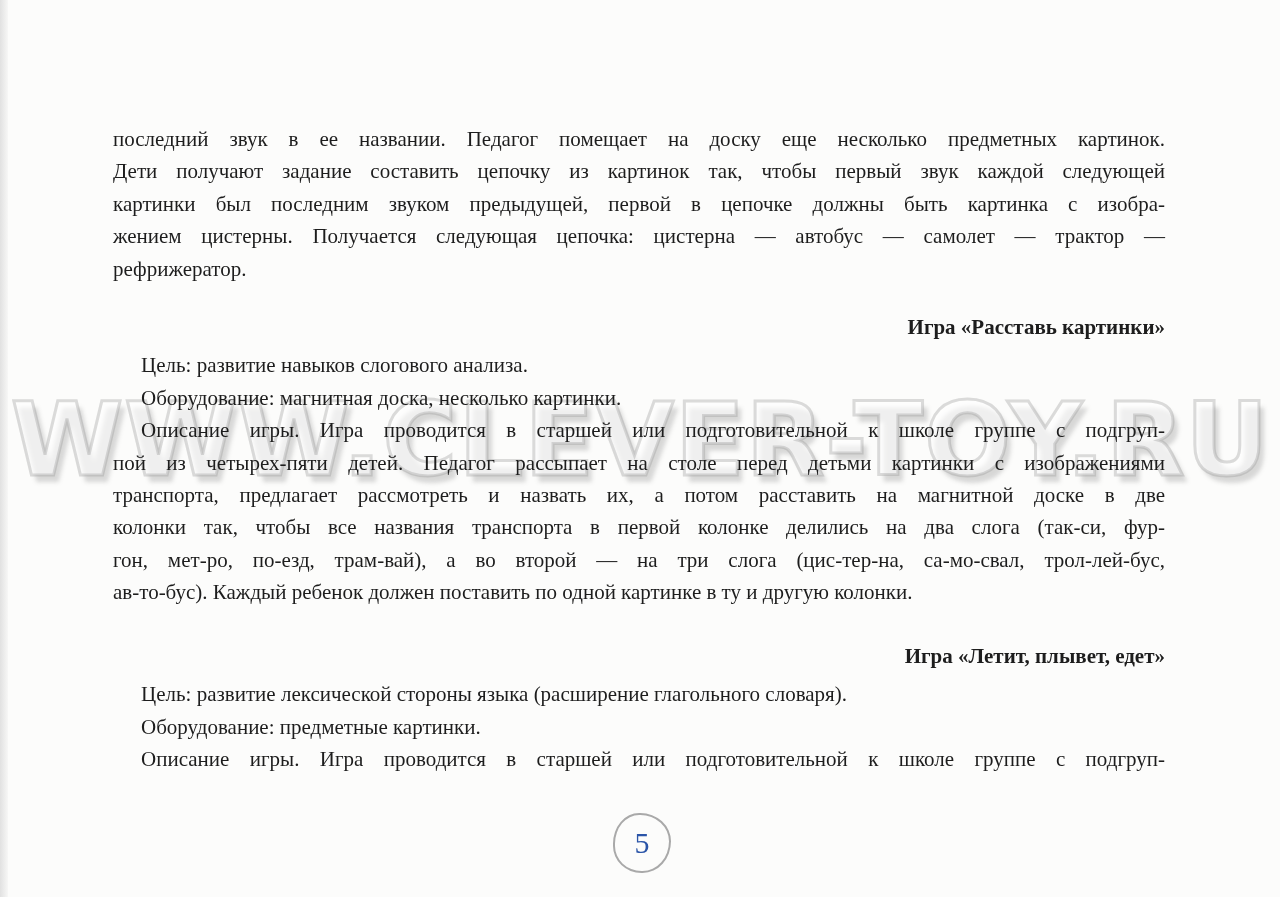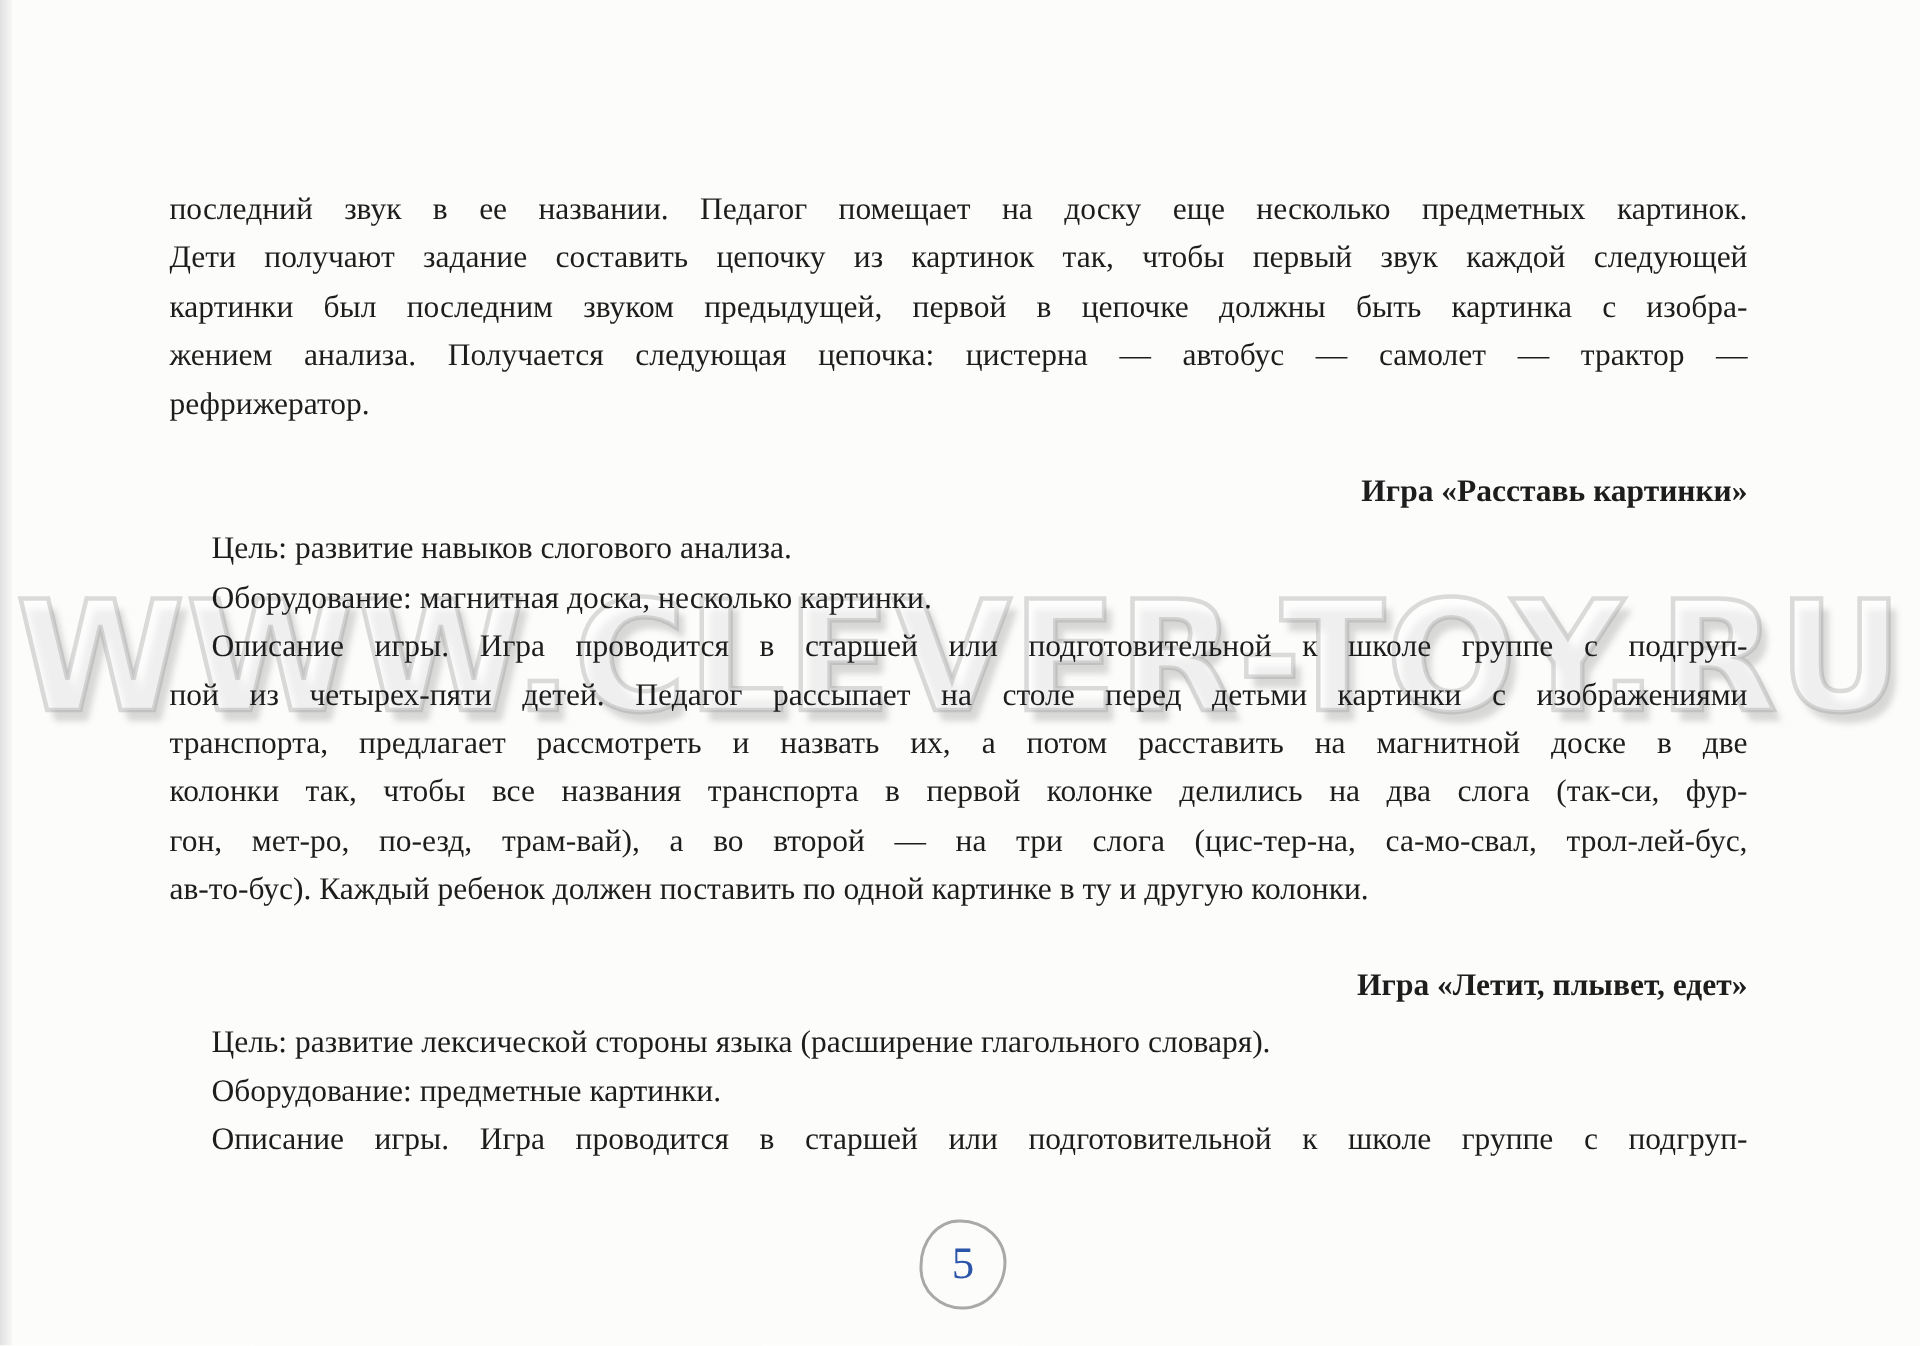--- a/index.html
+++ b/index.html
@@ -90,21 +90,21 @@
   <div class="scan-edge"></div>
 
   <div class="watermark">WWW.CLEVER-TOY.RU</div>
 
   <div class="content">
 
     <p class="para">
       <span class="line j">последний звук в ее названии. Педагог помещает на доску еще несколько предметных картинок.</span>
       <span class="line j">Дети получают задание составить цепочку из картинок так, чтобы первый звук каждой следующей</span>
       <span class="line j">картинки был последним звуком предыдущей, первой в цепочке должны быть картинка с изобра-</span>
-      <span class="line j">жением анализа. Получается следующая цепочка: цистерна — автобус — самолет — трактор —</span>
+      <span class="line j">жением цистерны. Получается следующая цепочка: цистерна — автобус — самолет — трактор —</span>
       <span class="line">рефрижератор.</span>
     </p>
 
     <span class="game-title h1-title">Игра «Расставь картинки»</span>
 
     <p class="para">
       <span class="line indent"><b class="lead">Цель:</b><span> развитие навыков слогового анализа.</span></span>
       <span class="line indent"><b class="lead">Оборудование:</b><span> магнитная доска, несколько картинки.</span></span>
       <span class="line indent j"><b class="lead">Описание игры.</b><span> Игра проводится в старшей или подготовительной к школе группе с подгруп-</span></span>
       <span class="line j">пой из четырех-пяти детей. Педагог рассыпает на столе перед детьми картинки с изображениями</span>

